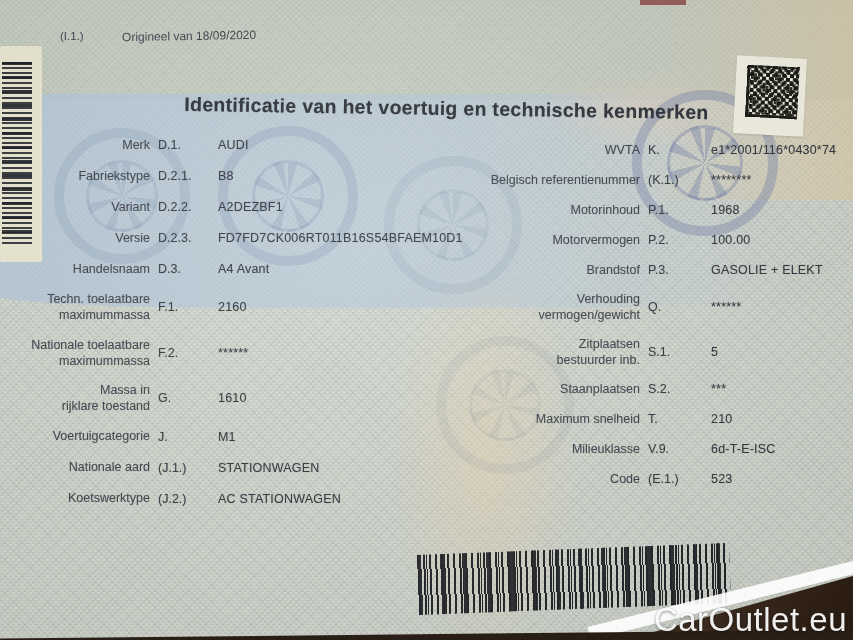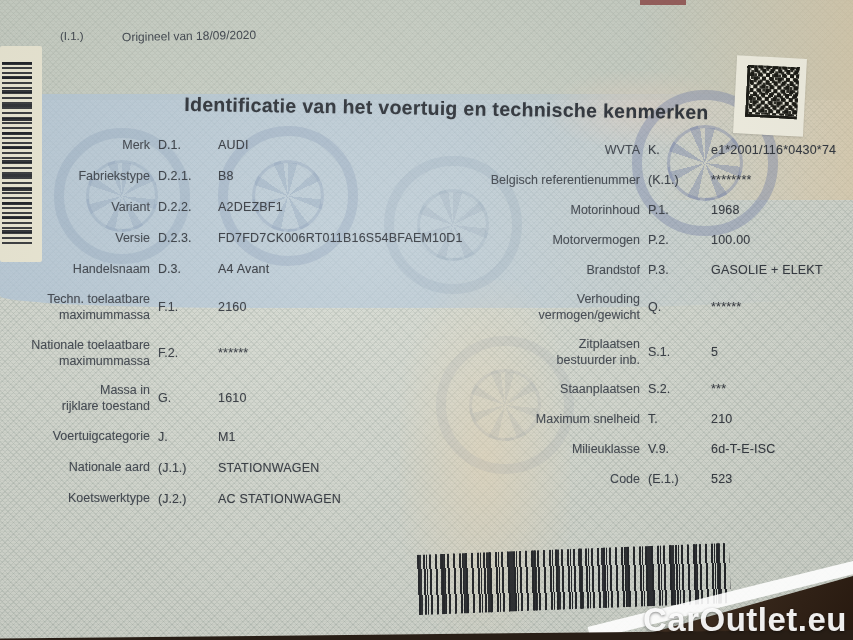--- a/index.html
+++ b/index.html
@@ -87,21 +87,21 @@
   .corner-highlight{position:absolute;right:-12px;bottom:34px;width:280px;height:13px;
     background:rgba(255,255,255,.9);transform:rotate(-14deg);}
   .corner{position:absolute;right:0;bottom:0;width:245px;height:78px;
     background:linear-gradient(120deg,#4b392b,#27190f);
     clip-path:polygon(7% 100%, 100% 18%, 100% 100%);}
   .bottom-strip{position:absolute;left:0;bottom:0;width:100%;height:12px;background:#281e16;
     clip-path:polygon(0 88%, 100% 15%, 100% 100%, 0 100%);}
   .red-sliver{position:absolute;left:640px;top:0;width:46px;height:5px;background:#8a4a49;opacity:.85;}
 
   
-  .wm{position:absolute;right:6px;bottom:1px;font-size:33px;font-weight:bold;letter-spacing:.5px;
+  .wm{position:absolute;right:6px;bottom:1px;font-size:33px;font-weight:normal;letter-spacing:.5px;
     color:rgba(255,255,255,.93);text-shadow:0 1px 3px rgba(0,0,0,.45);z-index:20;margin-left:40px;}
 </style>
 </head>
 <body>
 
 <div class="photo">
   <div class="paper">
     <div class="top-strip"></div>
     <div class="band-blue"></div>
     <div class="peach-tr"></div>

